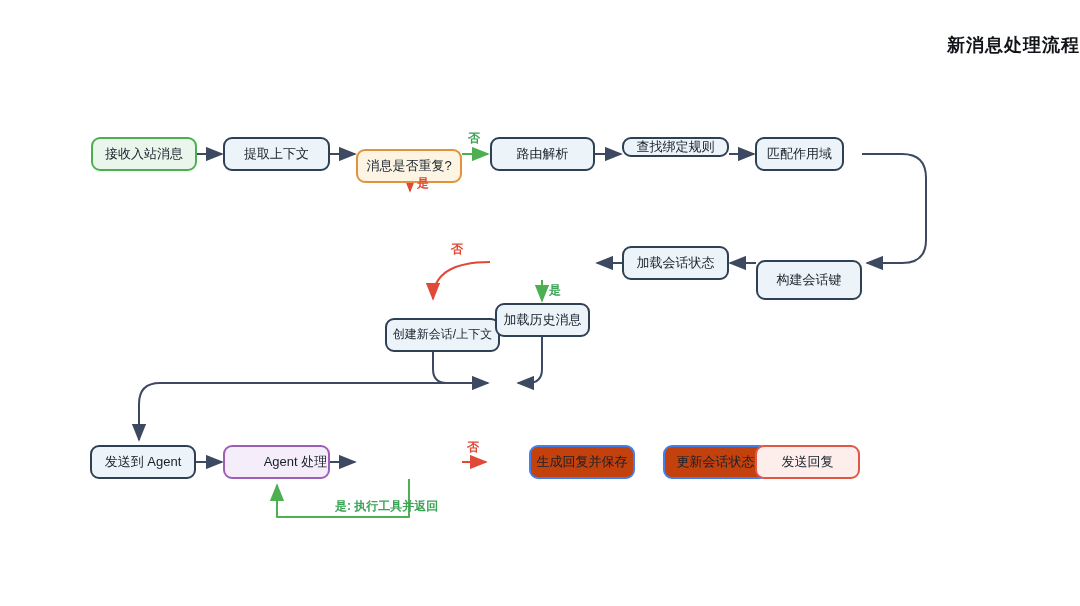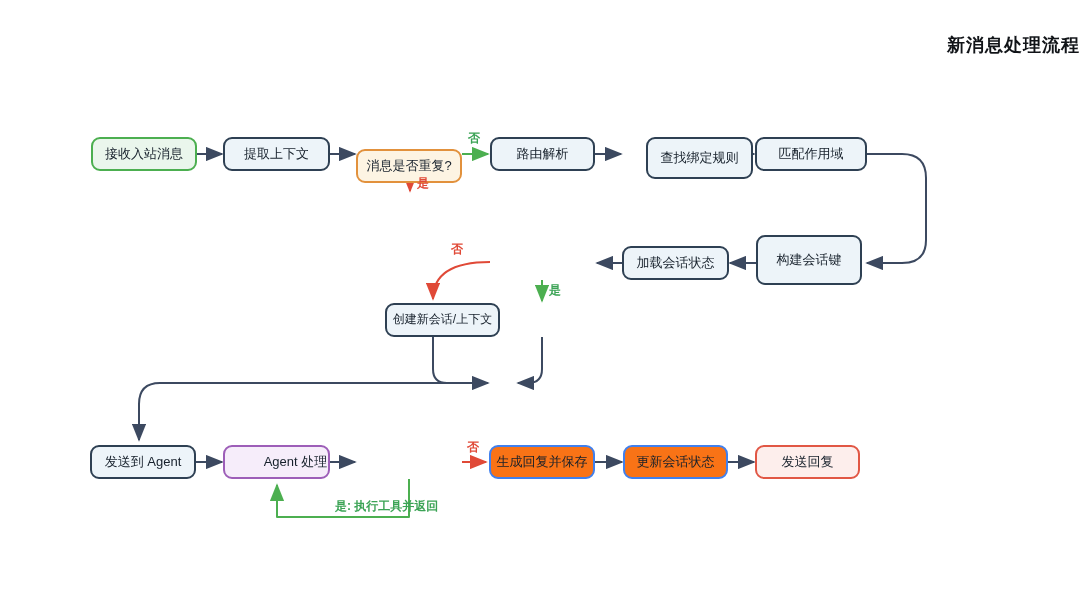--- a/index.html
+++ b/index.html
@@ -15,21 +15,21 @@
   .node{
     position:absolute;display:flex;align-items:center;justify-content:center;
     border-radius:9px;border:2px solid #2E4053;background:#EDF4F9;
     font-size:13px;font-weight:normal;color:#16202B;text-align:center;
     box-sizing:border-box;line-height:1.1;
   }
   .node.green{border-color:#4CAF50;background:#EAF6EC;}
   .node.orange{border-color:#E2913C;background:#FDF4E3;margin-top:12px;}
   .node.red{border-color:#E15745;background:#FDEEEC;}
   .node.purple{border-color:#9D5EB8;background:#F6EDFA;padding-left:38px;}
-  .node.blue{border-color:#4080EE;background:#f97316;}
+  .node.blue{border-color:#4080EE;background:#c2410c;margin-left:40px;}
   .node.small{font-size:12px;}
   .elabel{
     position:absolute;font-size:12px;font-weight:bold;line-height:1;white-space:nowrap;
   }
   .elabel.green{color:#3BA355;}
   .elabel.red{color:#E04937;}
 </style>
 </head>
 <body>
 
@@ -82,27 +82,28 @@
       <path d="M410,171 L410,191" marker-end="url(#m-red)"></path>
       <path d="M490,262 C464,262 433,268 433,299" marker-end="url(#m-red)"></path>
       <path d="M462,462 L486,462" marker-end="url(#m-red)"></path>
     </g>
   </svg>
 
   <div class="node green" style="left:91px;top:137px;width:106px;height:34px">接收入站消息</div>
   <div class="node" style="left:223px;top:137px;width:107px;height:34px">提取上下文</div>
   <div class="node orange" style="left:356px;top:137px;width:106px;height:34px">消息是否重复?</div>
   <div class="node" style="left:490px;top:137px;width:105px;height:34px">路由解析</div>
-  <div class="node" style="left:646px;top:137px;width:107px;height:42px">查找绑定规则</div>
-  <div class="node" style="left:755px;top:137px;width:112px;height:34px">匹配作用域</div>
+  <div class="node" style="left:622px;top:137px;width:107px;height:20px">查找绑定规则</div>
+  <div class="node" style="left:755px;top:137px;width:89px;height:34px">匹配作用域</div>
 
-  <div class="node" style="left:756px;top:235px;width:106px;height:50px">构建会话键</div>
+  <div class="node" style="left:756px;top:260px;width:106px;height:40px">构建会话键</div>
   <div class="node" style="left:622px;top:246px;width:107px;height:34px">加载会话状态</div>
 
-  <div class="node small" style="left:385px;top:303px;width:115px;height:34px">创建新会话/上下文</div>
+  <div class="node small" style="left:385px;top:318px;width:115px;height:34px">创建新会话/上下文</div>
+  <div class="node" style="left:495px;top:303px;width:95px;height:34px">加载历史消息</div>
 
   <div class="node" style="left:90px;top:445px;width:106px;height:34px">发送到 Agent</div>
   <div class="node purple" style="left:223px;top:445px;width:107px;height:34px">Agent 处理</div>
   <div class="node blue" style="left:489px;top:445px;width:106px;height:34px">生成回复并保存</div>
   <div class="node blue" style="left:623px;top:445px;width:105px;height:34px">更新会话状态</div>
   <div class="node red" style="left:755px;top:445px;width:105px;height:34px">发送回复</div>
 
   <span class="elabel green" style="left:468px;top:132px">否</span>
   <span class="elabel red" style="left:417px;top:177px">是</span>
   <span class="elabel red" style="left:451px;top:243px">否</span>

